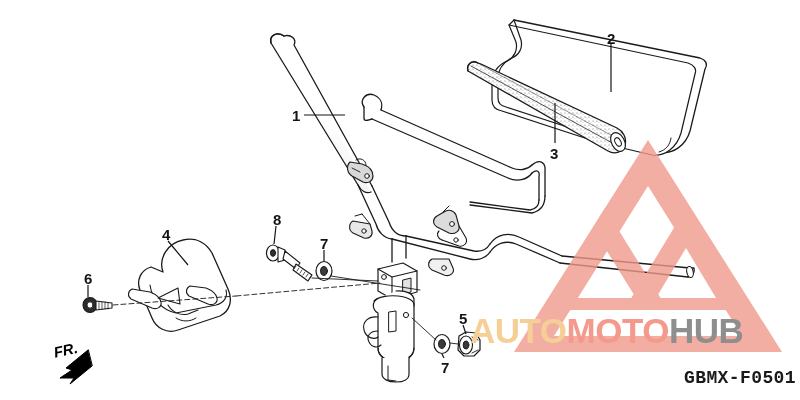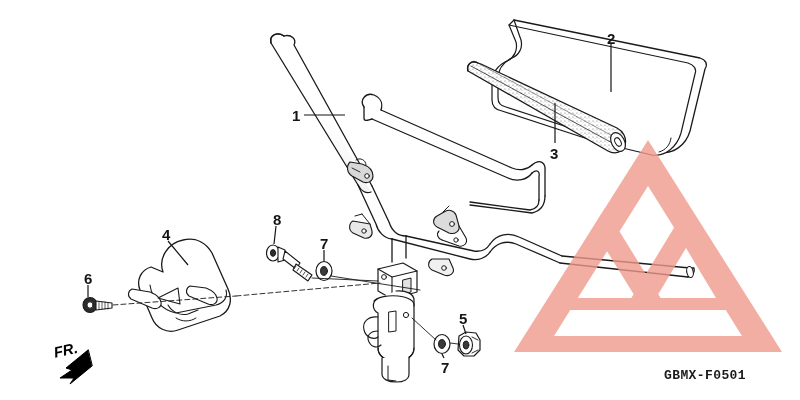--- a/index.html
+++ b/index.html
@@ -31,24 +31,24 @@
     position: absolute;
     font-family: "Liberation Sans", sans-serif;
     font-size: 15px;
     font-weight: 700;
     color: #141414;
     line-height: 1;
     white-space: nowrap;
   }
   #part-code {
     position: absolute;
-    left: 664px;
+    left: 684px;
     top: 368px;
     font-family: "Liberation Mono", monospace;
-    font-size: 13px;
+    font-size: 18px;
     font-weight: 700;
     letter-spacing: 0.4px;
     color: #1a1a1a;
     white-space: nowrap;
   }
   #fr-label {
     position: absolute;
     left: 52px;
     top: 344px;
     font-family: "Liberation Sans", sans-serif;
@@ -294,20 +294,23 @@
     <svg width="800" height="400" viewBox="0 0 800 400">
       <g opacity="0.8" fill="#f09a8c">
 
         <path d="M648 140 L 782 352 L 514 352 Z M648 186 L 742 336 L 554 336 Z" fill-rule="evenodd"></path>
 
         <path d="M605 208 L 668 310 L 542 310 Z M605 248 L 636 298 L 574 298 Z" fill-rule="evenodd"></path>
 
         <path d="M686 208 L 748 310 L 624 310 Z M686 248 L 716 298 L 656 298 Z" fill-rule="evenodd"></path>
       </g>
     </svg>
+    <div class="wm-text">
+      <span style="color:#f5cf96">AUTO</span><span style="color:#f4998c">MOTO</span><span style="color:#8e8e8e">HUB</span>
+    </div>
   </div>
 
   <div class="layer" id="callout-layer">
     <svg width="800" height="400" viewBox="0 0 800 400">
       <g stroke="#141414" stroke-width="1.2" fill="none">
 
         <path d="M304 115 L 345 115"></path>
 
         <path d="M611 44 L 611 92"></path>
 

